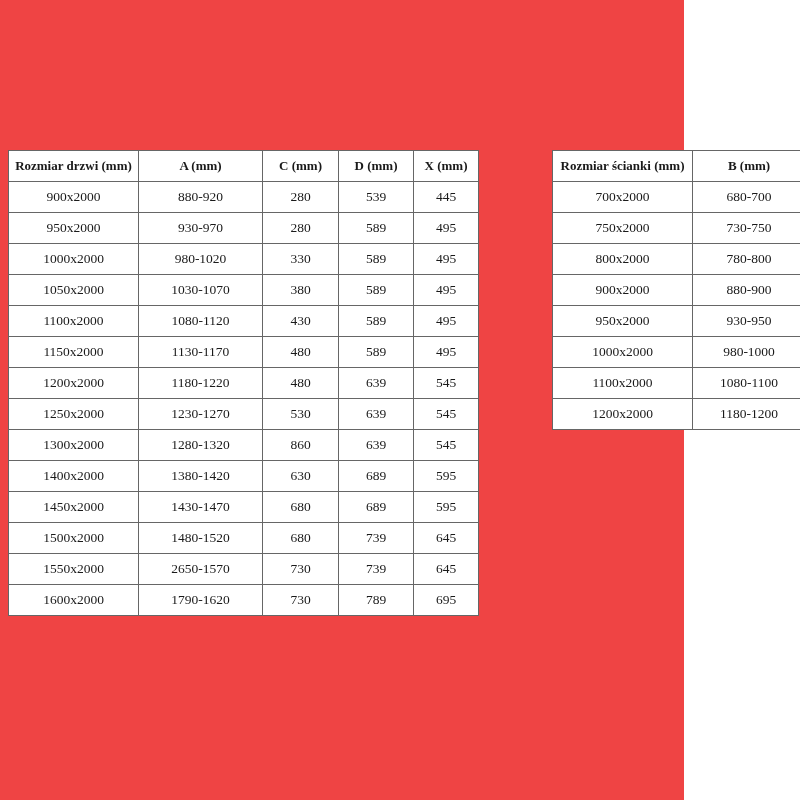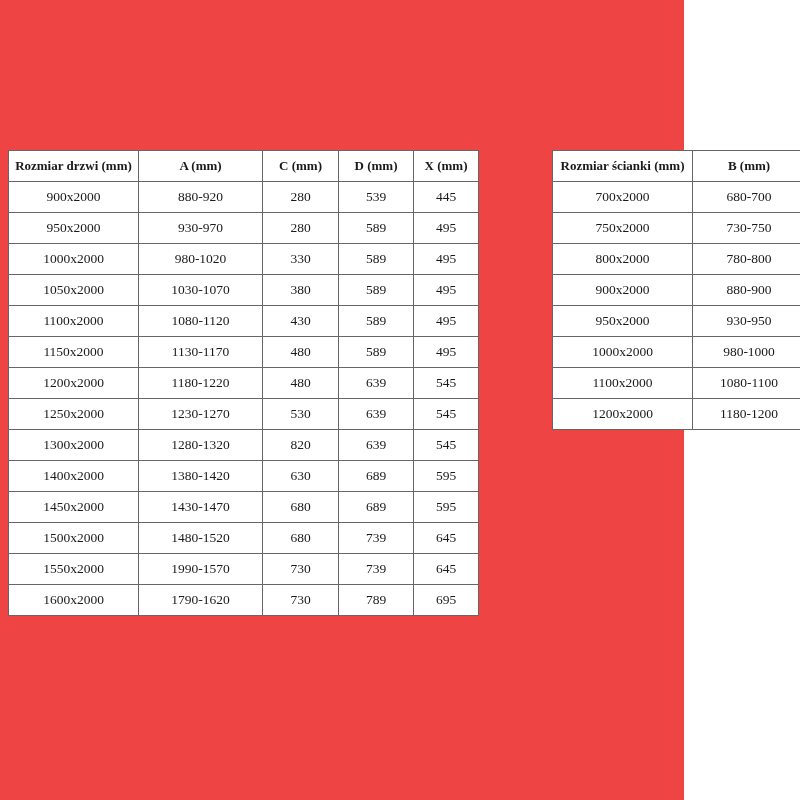--- a/index.html
+++ b/index.html
@@ -126,21 +126,21 @@
         <tr>
           <td>1250x2000</td>
           <td>1230-1270</td>
           <td>530</td>
           <td>639</td>
           <td>545</td>
         </tr>
         <tr>
           <td>1300x2000</td>
           <td>1280-1320</td>
-          <td>820</td>
+          <td>860</td>
           <td>639</td>
           <td>545</td>
         </tr>
         <tr>
           <td>1400x2000</td>
           <td>1380-1420</td>
           <td>630</td>
           <td>689</td>
           <td>595</td>
         </tr>
@@ -153,21 +153,21 @@
         </tr>
         <tr>
           <td>1500x2000</td>
           <td>1480-1520</td>
           <td>680</td>
           <td>739</td>
           <td>645</td>
         </tr>
         <tr>
           <td>1550x2000</td>
-          <td>1990-1570</td>
+          <td>2650-1570</td>
           <td>730</td>
           <td>739</td>
           <td>645</td>
         </tr>
         <tr>
           <td>1600x2000</td>
           <td>1790-1620</td>
           <td>730</td>
           <td>789</td>
           <td>695</td>

